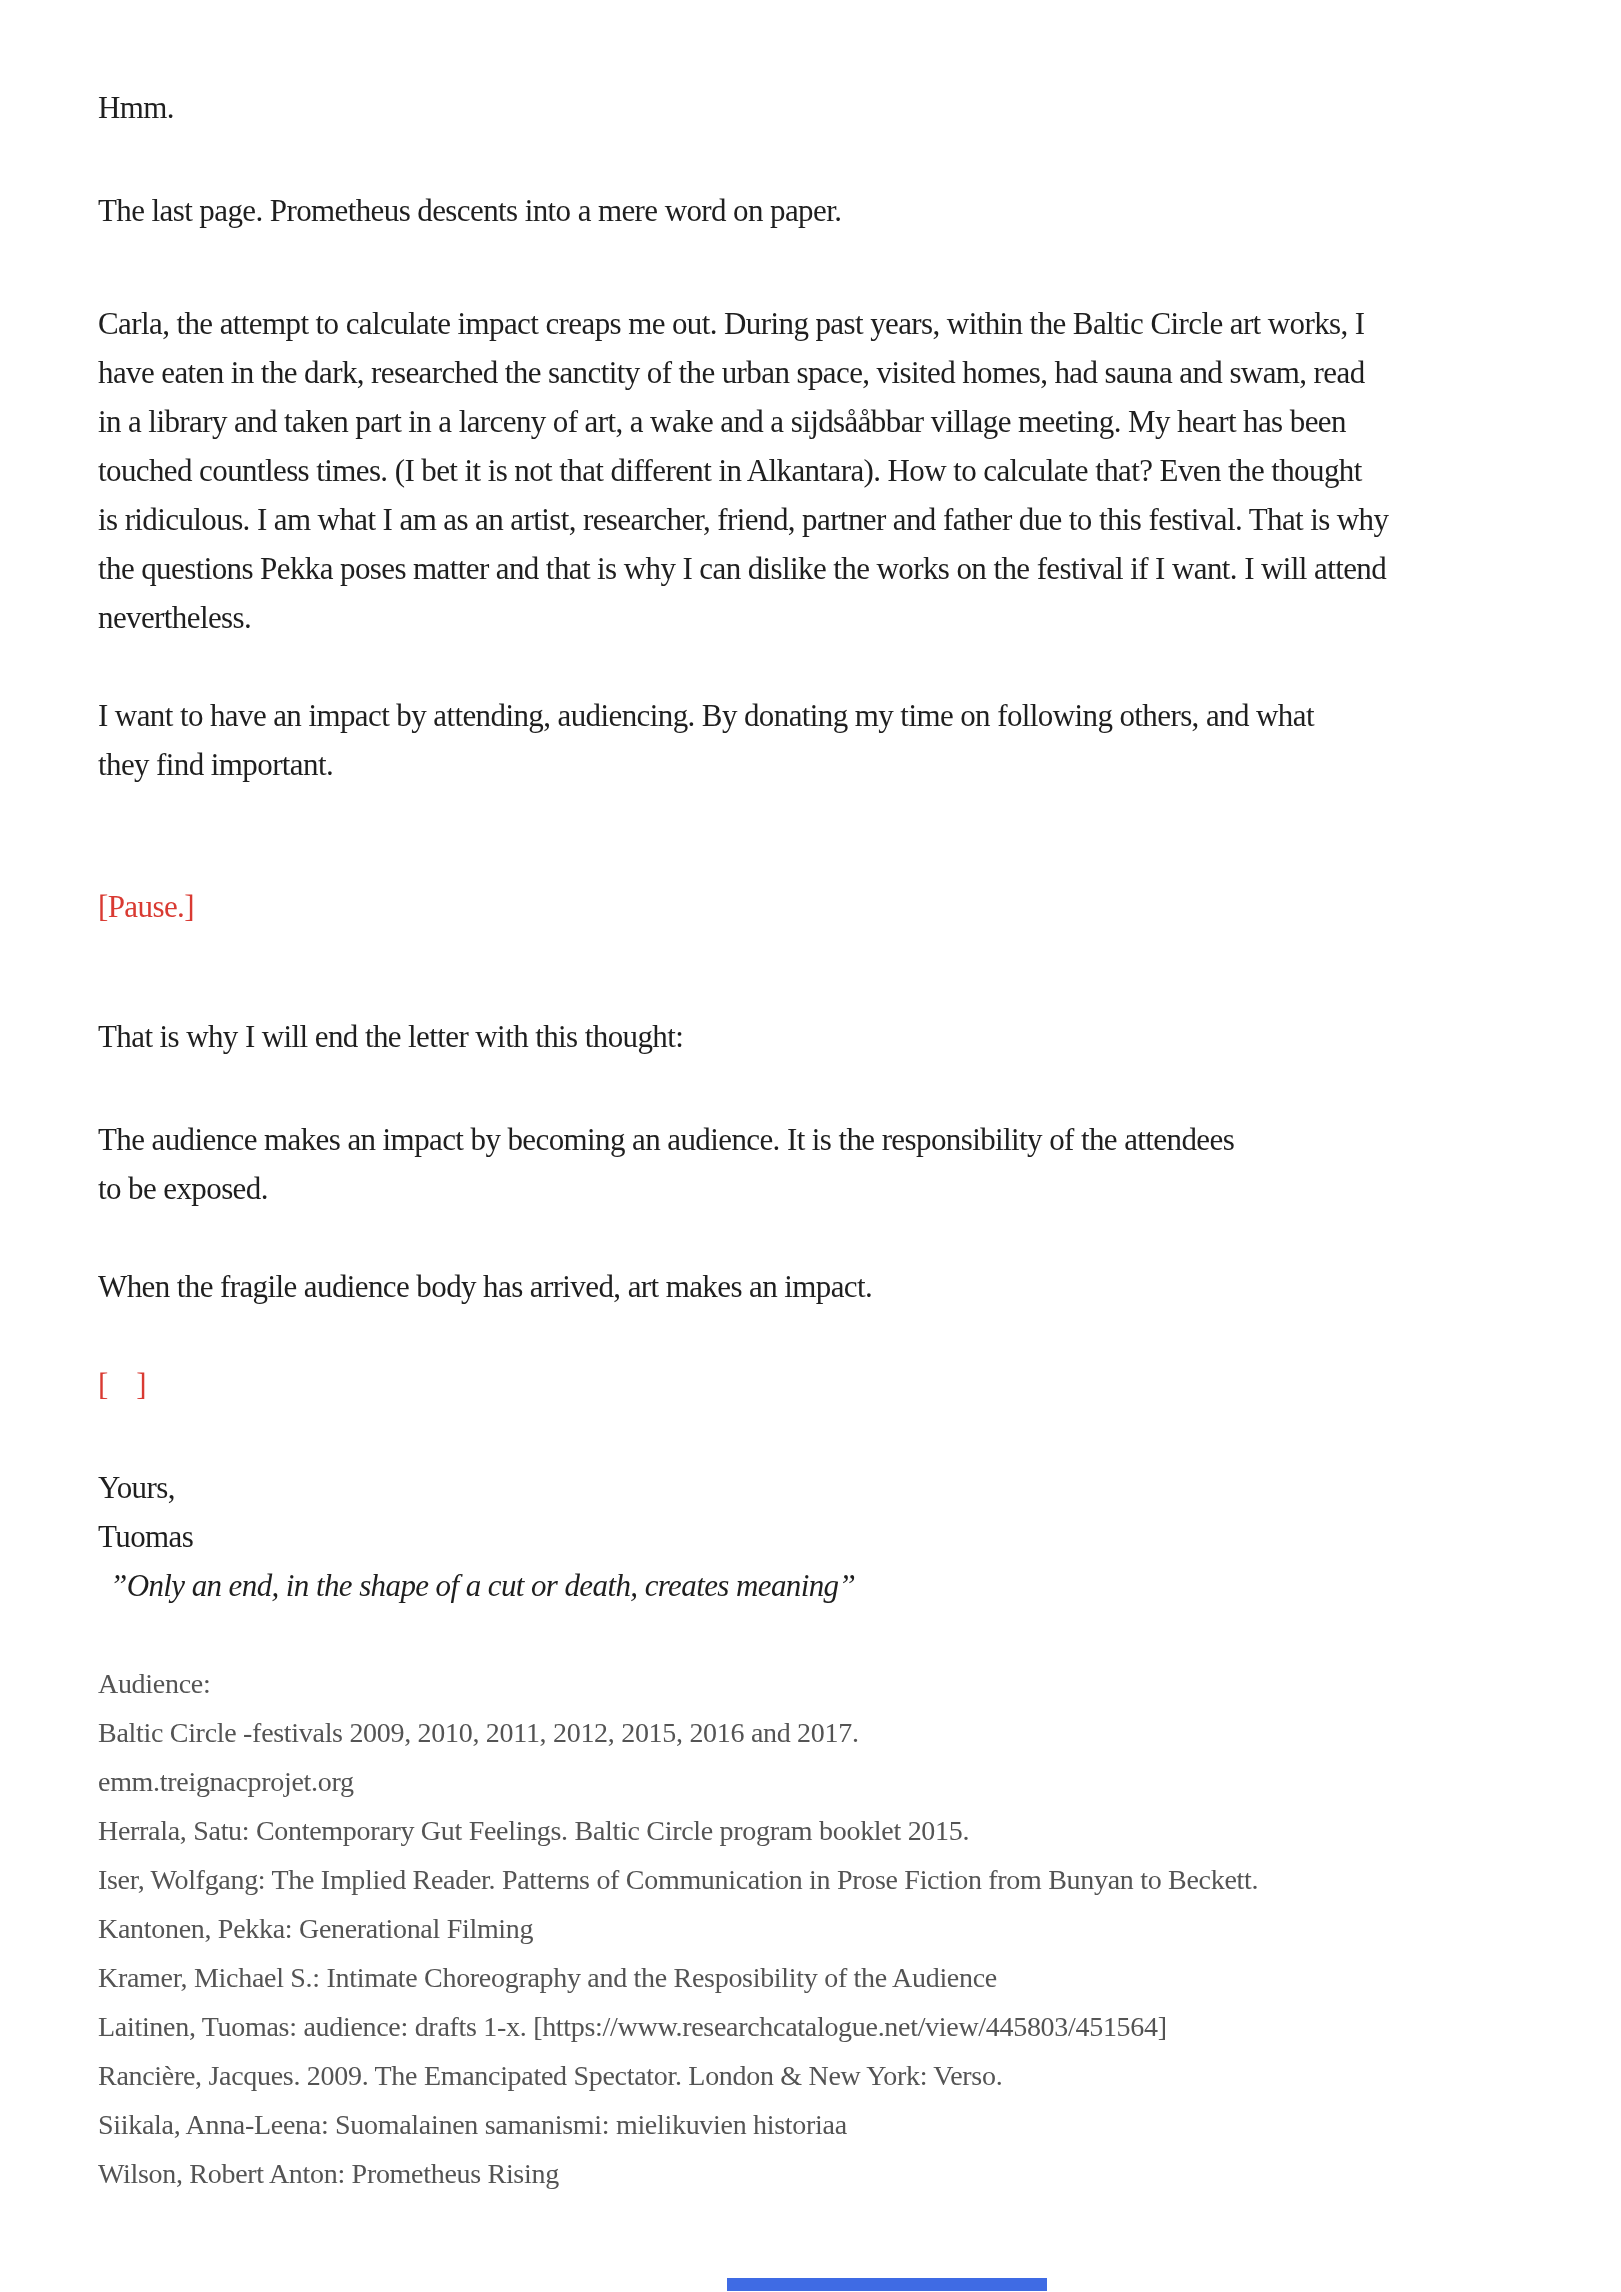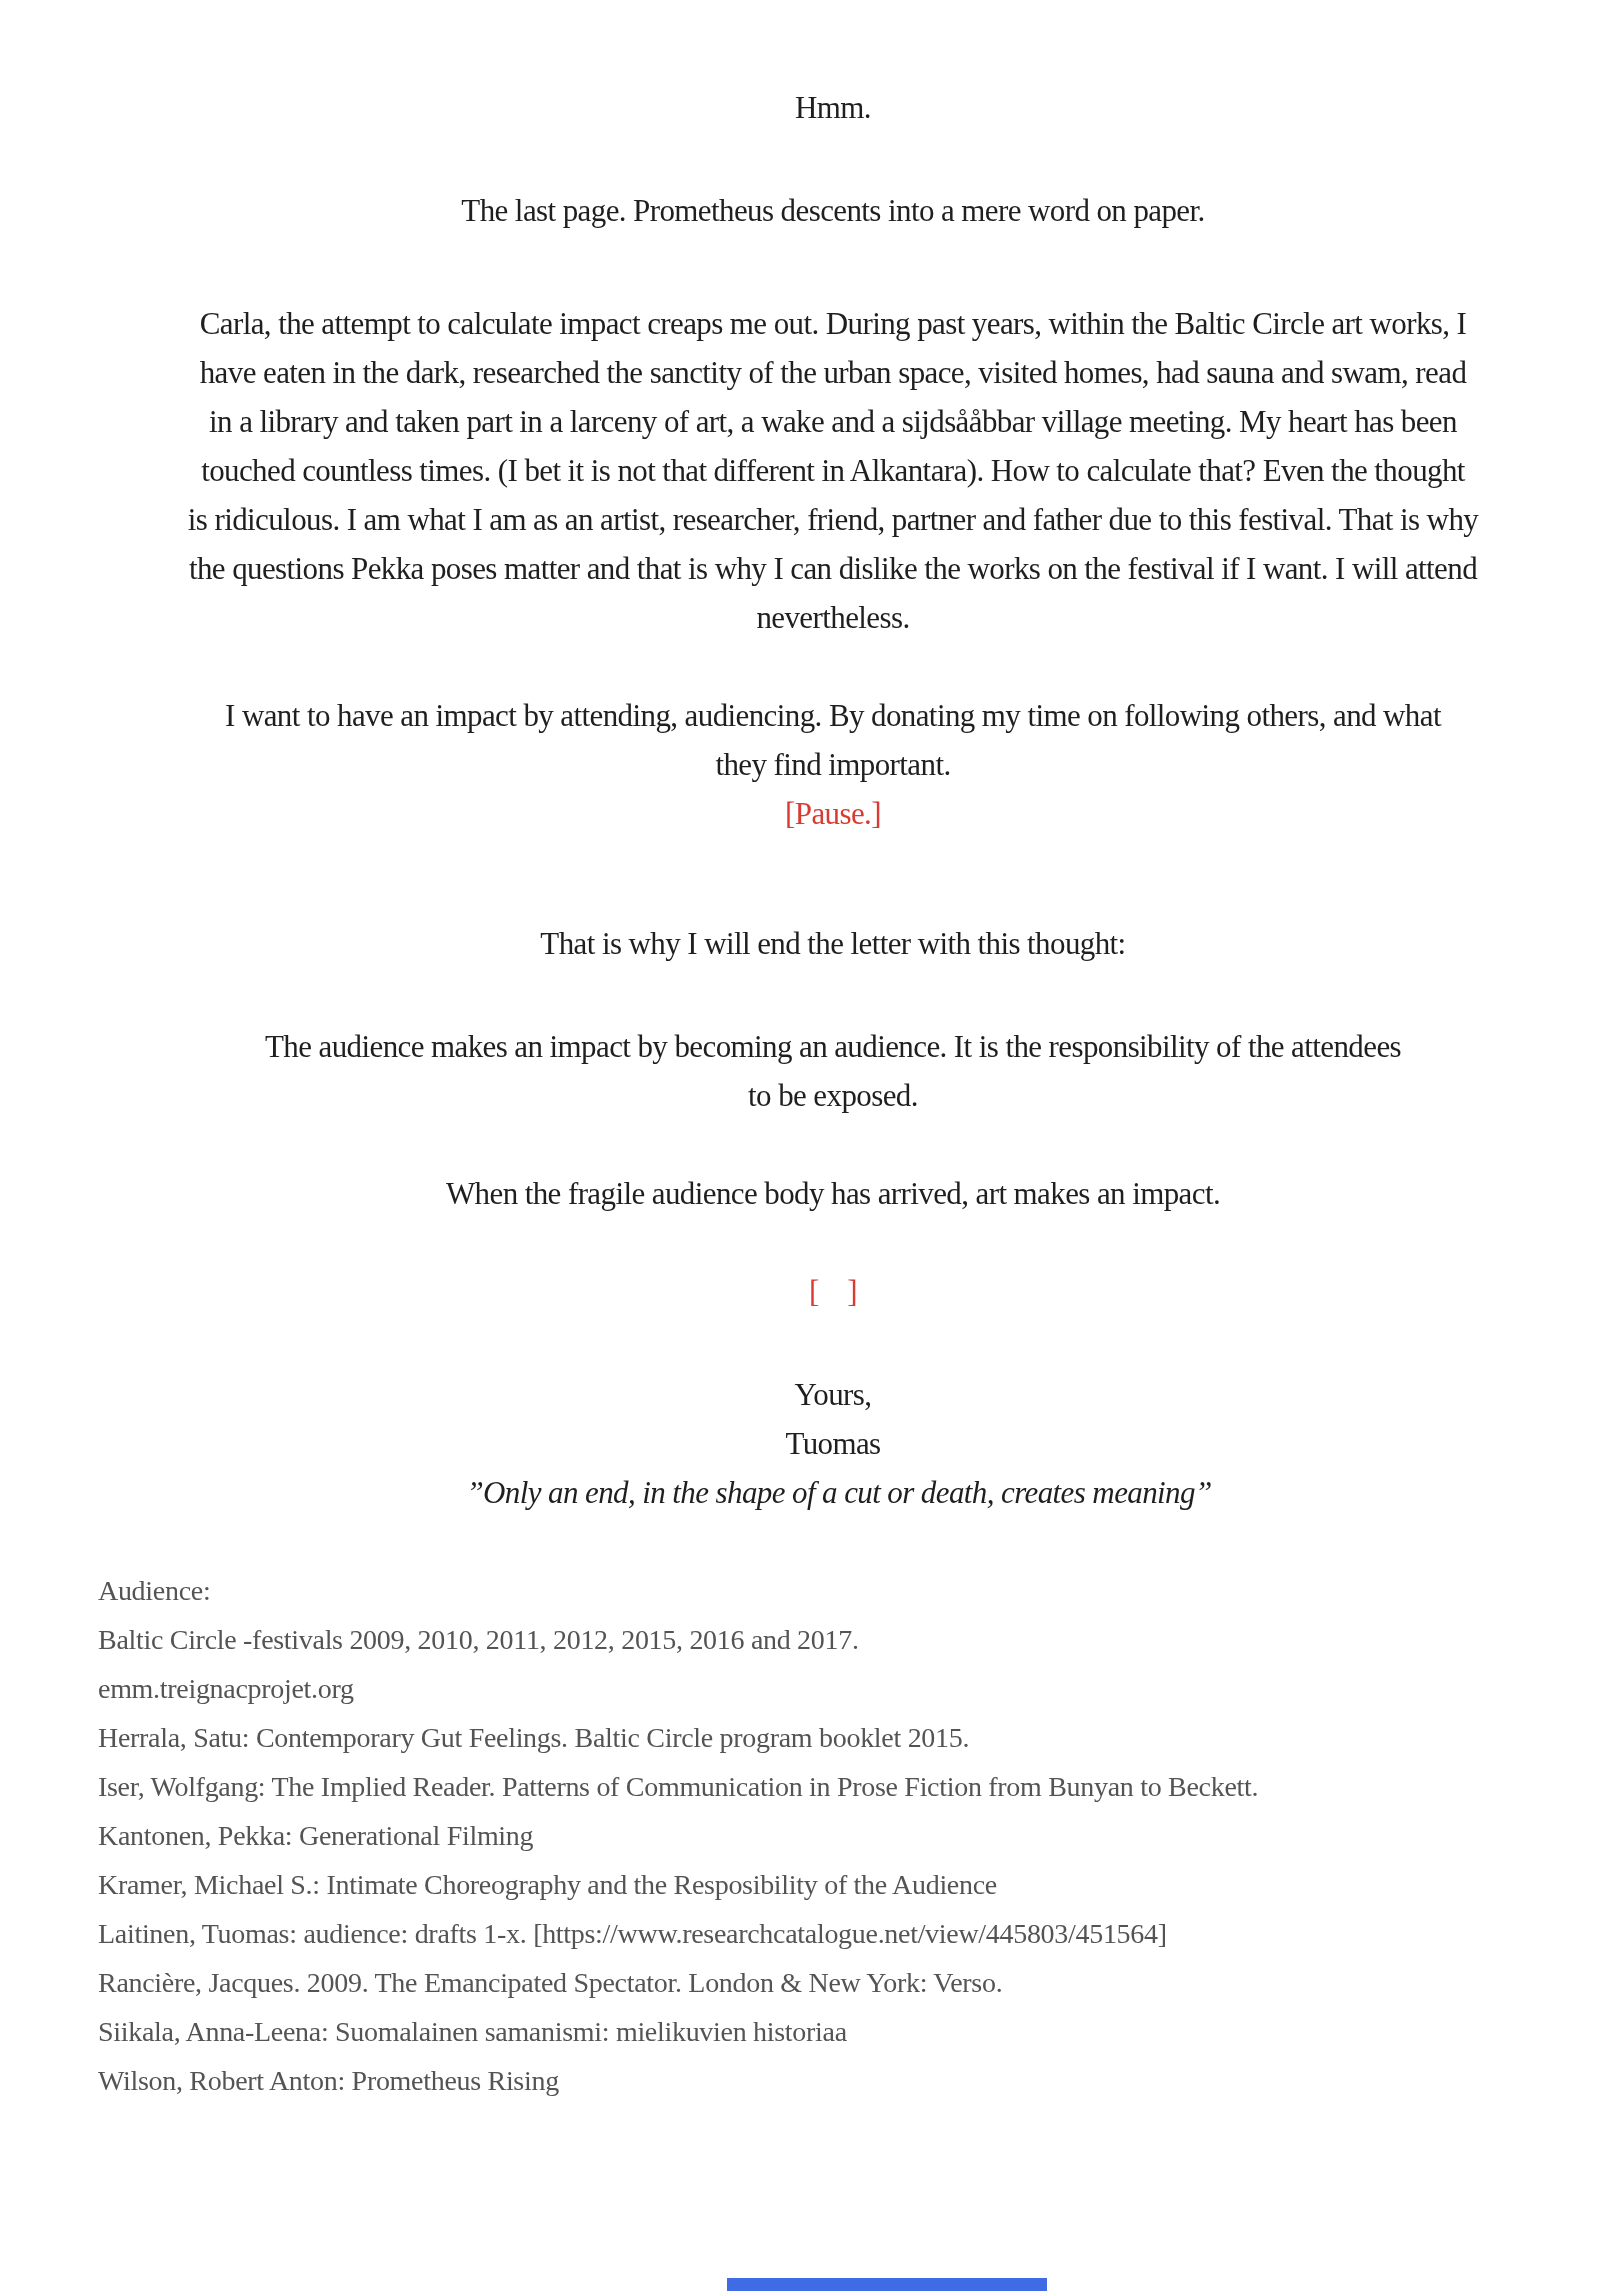--- a/index.html
+++ b/index.html
@@ -18,26 +18,25 @@
     top: 0;
     width: 1470px;
     padding-top: 83px;
   }
   .para {
     font-size: 31px;
     line-height: 49px;
     letter-spacing: -0.6px;
     white-space: pre;
     margin: 0;
-    text-align: center;
   }
   .mt-50  { margin-top: 49px; }
   .mt-55  { margin-top: 54px; }
   .mt-60  { margin-top: 64px; }
-  .mt-95  { }
+  .mt-95  { margin-top: 93px; }
   .mt-100 { margin-top: 81px; }
   .red    { color: var(--red, #d93a32); }
   .italic { font-style: italic; margin-left: 12px; }
   .sources {
     margin-top: 49px;
     color: var(--gray, #545454);
   }
   .sources .src-line, .sources .src-heading {
     font-size: 28px;
     line-height: 49px;

